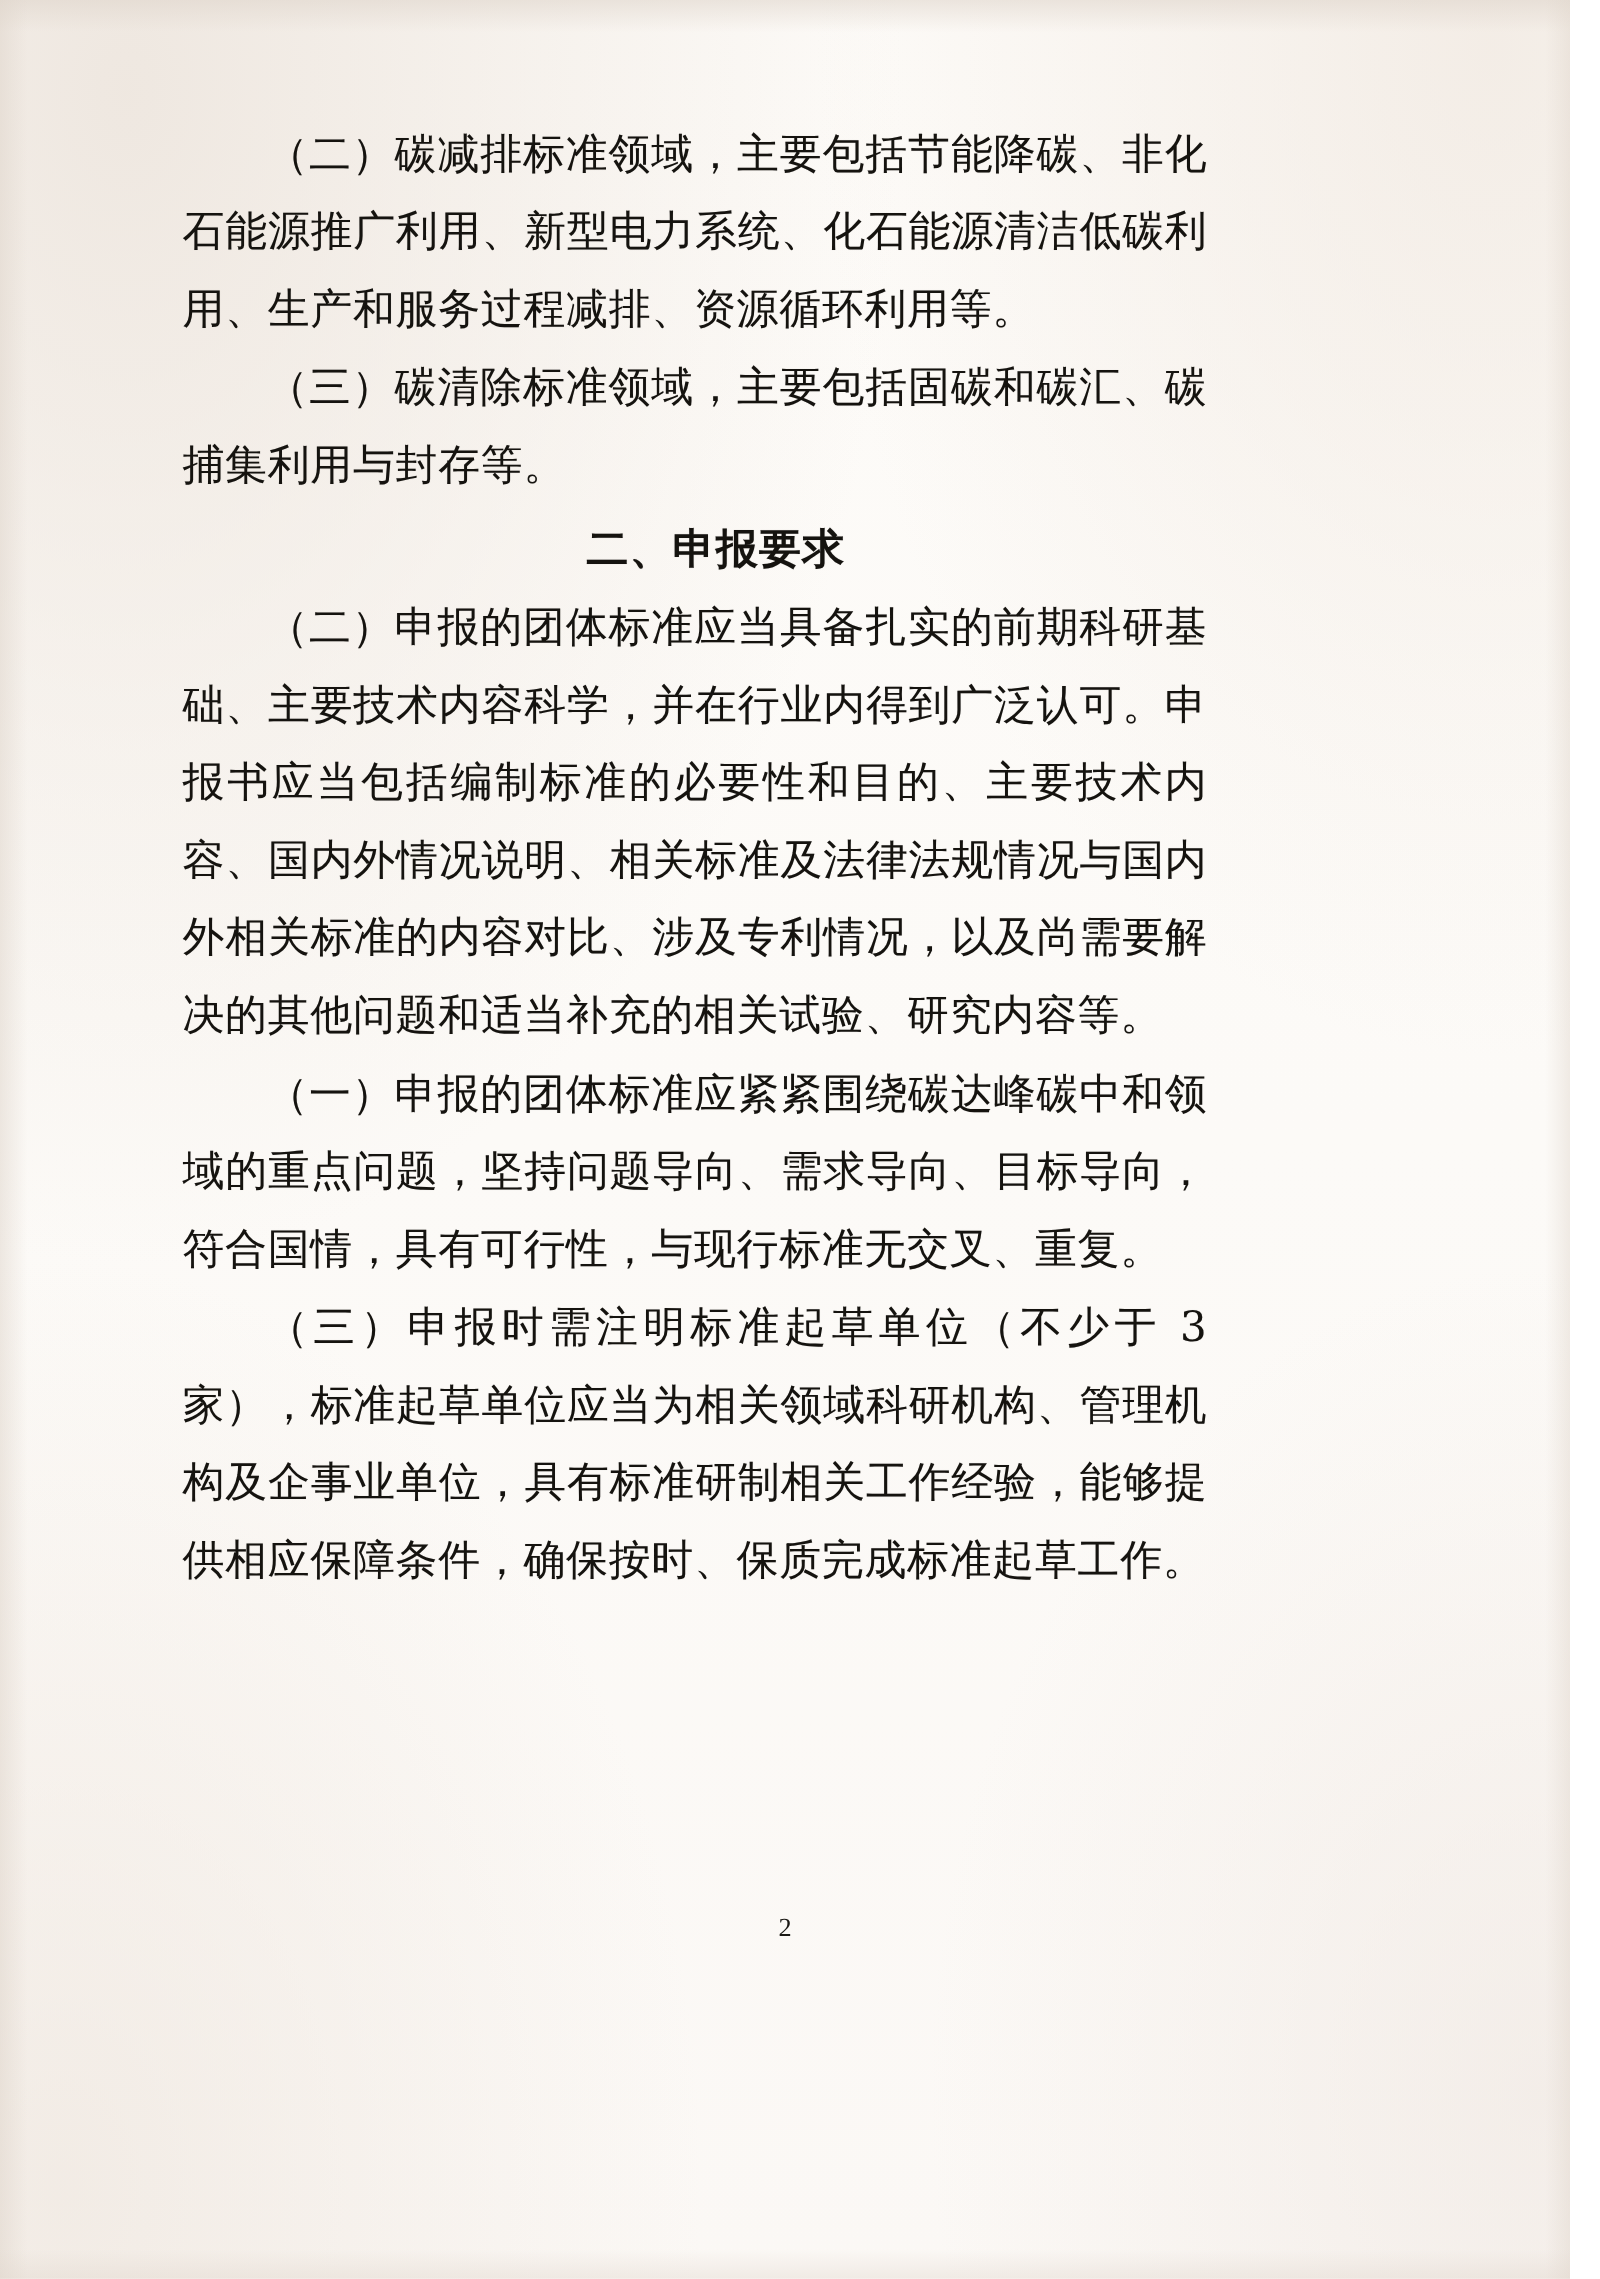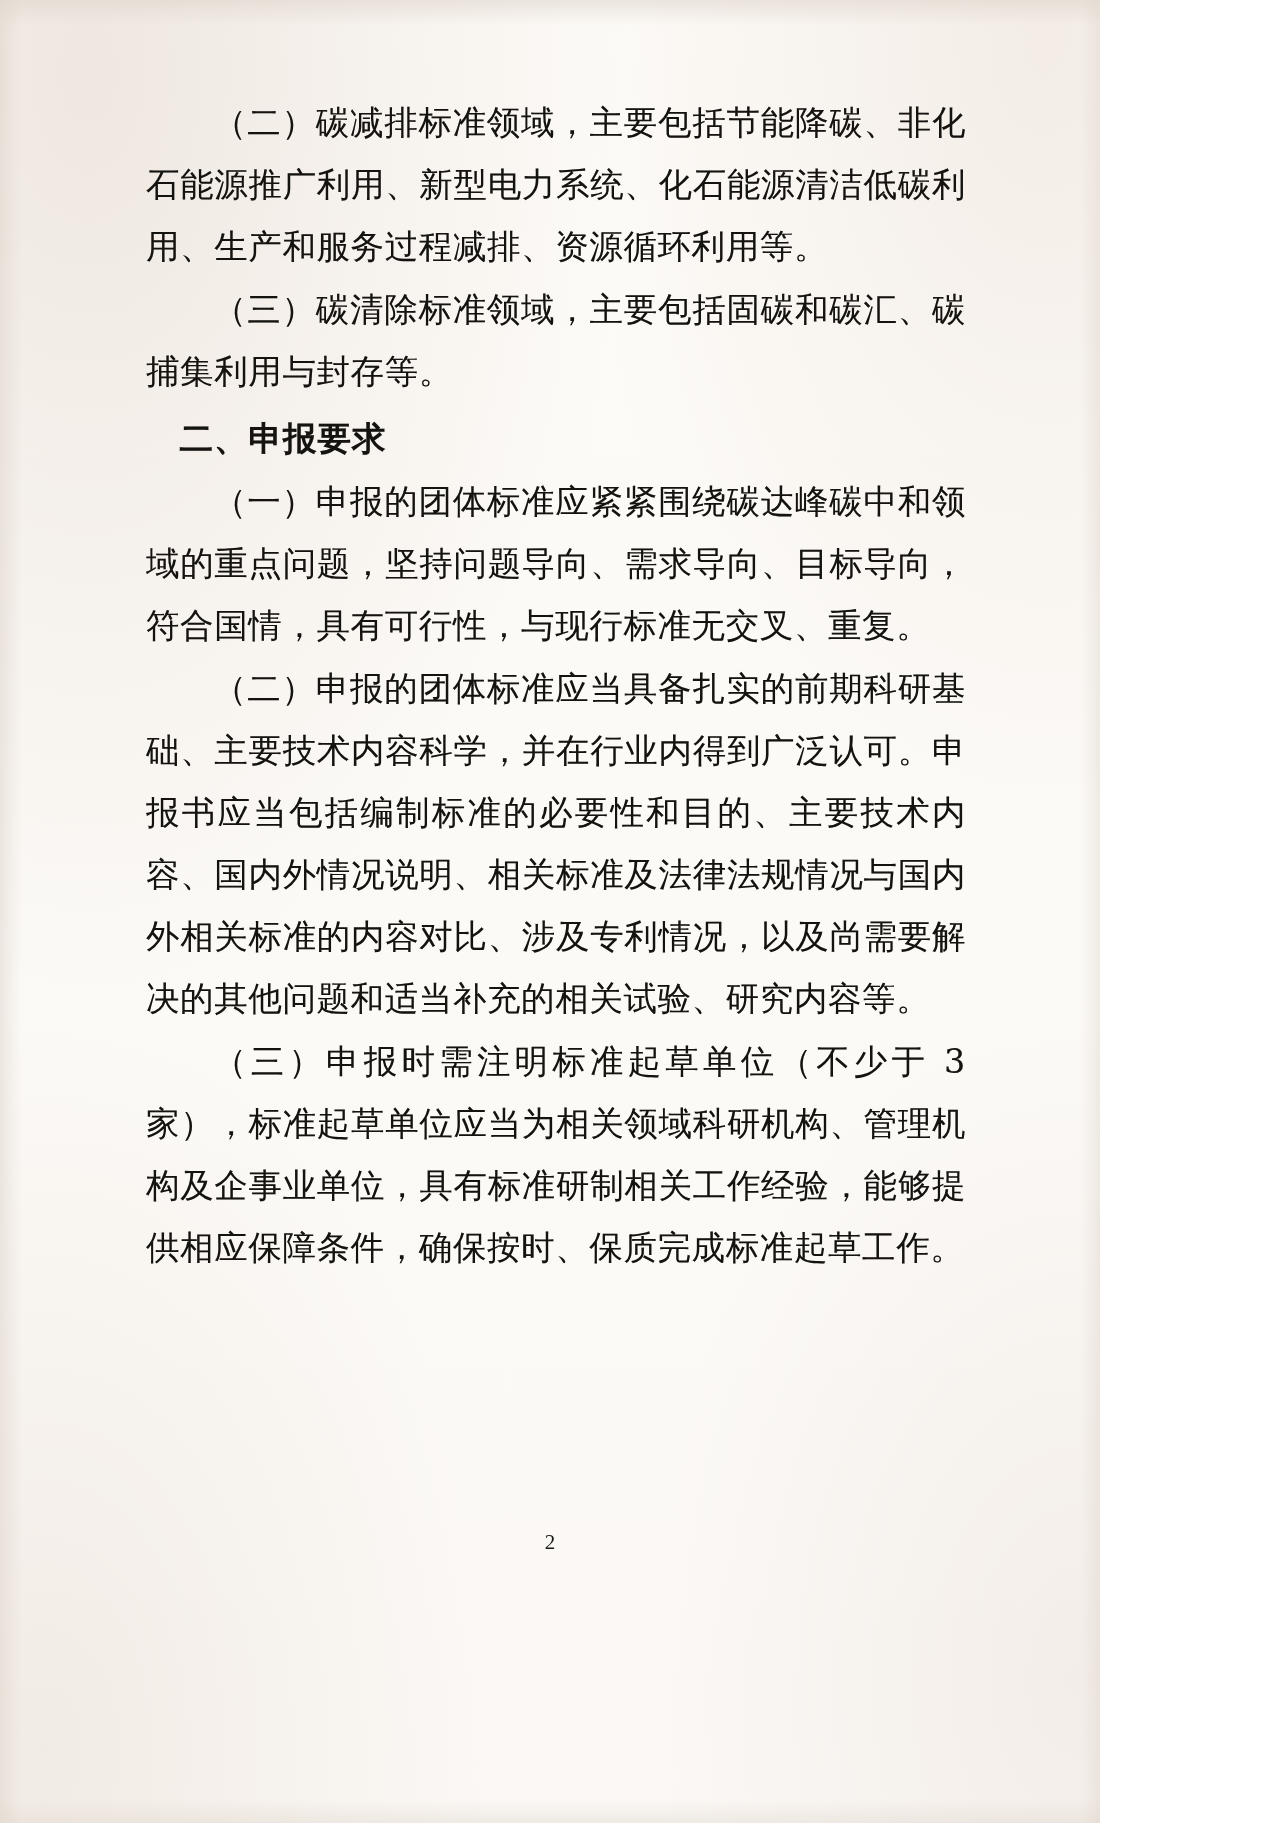--- a/index.html
+++ b/index.html
@@ -8,21 +8,21 @@
   }
   body {
     width: 1280px;
     height: 1823px;
     background: #ffffff;
     font-family: "Liberation Serif", "DejaVu Serif", serif;
     overflow: hidden;
   }
   .page {
     position: relative;
-    width: 1100px;
+    width: 1256px;
     height: 1823px;
     box-sizing: border-box;
     
     background:
       radial-gradient(ellipse at 8% 4%, rgba(236,228,220,0.85) 0%, rgba(255,255,255,0) 38%),
       radial-gradient(ellipse at 95% 2%, rgba(240,232,224,0.75) 0%, rgba(255,255,255,0) 32%),
       radial-gradient(ellipse at 4% 96%, rgba(238,230,222,0.7) 0%, rgba(255,255,255,0) 30%),
       radial-gradient(ellipse at 98% 92%, rgba(238,230,224,0.6) 0%, rgba(255,255,255,0) 28%),
       linear-gradient(180deg, #fdfbf8 0%, #fcfaf7 50%, #fbf8f5 100%);
     text-decoration: underline;
@@ -80,20 +80,21 @@
   .heading {
     font-size: 33.5px;
     line-height: 62px;
     color: #15130f;
     letter-spacing: 1px;
     margin: 0 0 1px 0;
     text-indent: 1em;
     font-family: "DejaVu Sans", "Liberation Sans", sans-serif;
     font-weight: 700;
     text-shadow: 0 0 0.7px rgba(0,0,0,0.3);
+    text-align: center;
   }
 
   .spacer-sm { height: 4px; }
 
   .page-number {
     position: absolute;
     left: 0;
     right: 0;
     bottom: 268px;
     text-align: center;
@@ -116,22 +117,22 @@
     <p class="para">（二）碳减排标准领域，主要包括节能降碳、非化石能源推广利用、新型电力系统、化石能源清洁低碳利用、生产和服务过程减排、资源循环利用等。</p>
 
     <p class="para">（三）碳清除标准领域，主要包括固碳和碳汇、碳捕集利用与封存等。</p>
 
 
 
     <div class="spacer-sm"></div>
 
     <p class="heading">二、申报要求</p>
 
+    <p class="para">（二）申报的团体标准应当具备扎实的前期科研基础、主要技术内容科学，并在行业内得到广泛认可。申报书应当包括编制标准的必要性和目的、主要技术内容、国内外情况说明、相关标准及法律法规情况与国内外相关标准的内容对比、涉及专利情况，以及尚需要解决的其他问题和适当补充的相关试验、研究内容等。</p>
+
     <p class="para">（一）申报的团体标准应紧紧围绕碳达峰碳中和领域的重点问题，坚持问题导向、需求导向、目标导向，符合国情，具有可行性，与现行标准无交叉、重复。</p>
-
-    <p class="para">（二）申报的团体标准应当具备扎实的前期科研基础、主要技术内容科学，并在行业内得到广泛认可。申报书应当包括编制标准的必要性和目的、主要技术内容、国内外情况说明、相关标准及法律法规情况与国内外相关标准的内容对比、涉及专利情况，以及尚需要解决的其他问题和适当补充的相关试验、研究内容等。</p>
 
     <p class="para">（三）申报时需注明标准起草单位（不少于 3 家），标准起草单位应当为相关领域科研机构、管理机构及企事业单位，具有标准研制相关工作经验，能够提供相应保障条件，确保按时、保质完成标准起草工作。</p>
 
   </div>
 
   <div class="page-number">2</div>
 </div>
 
 </body></html>

